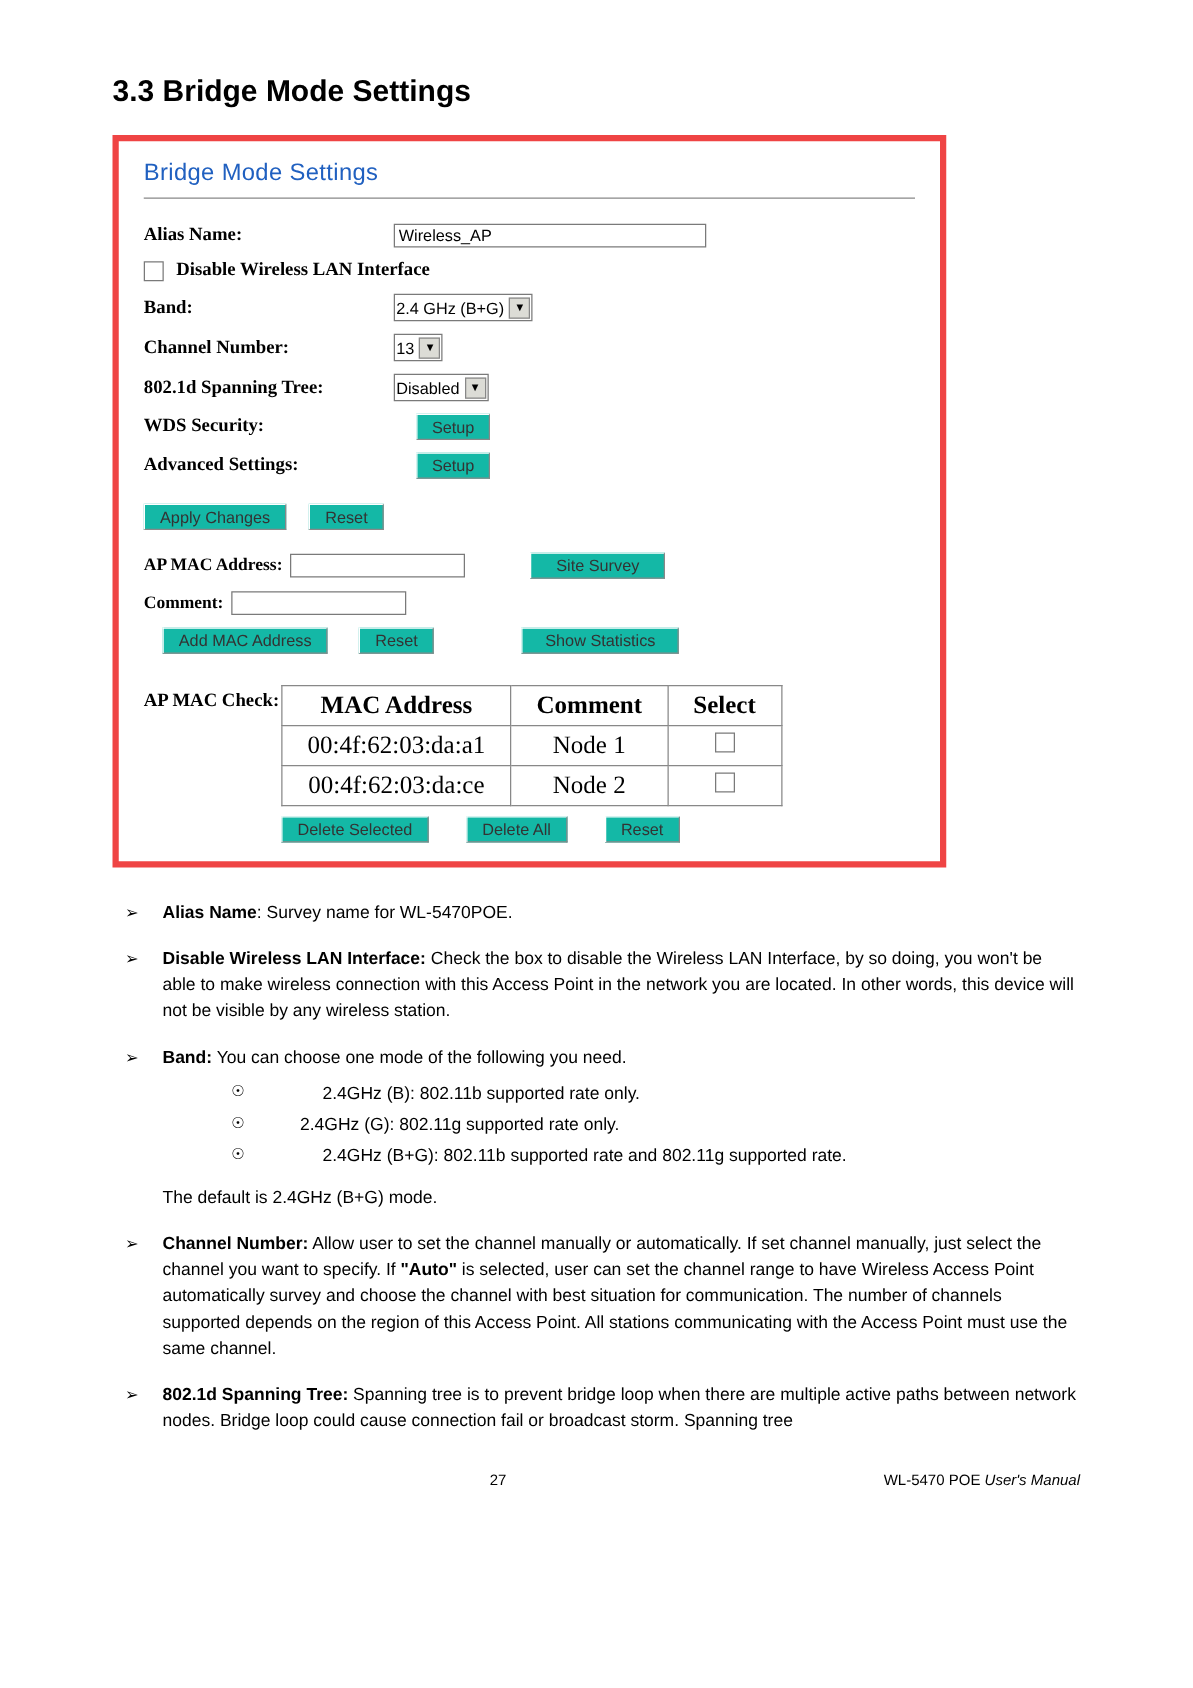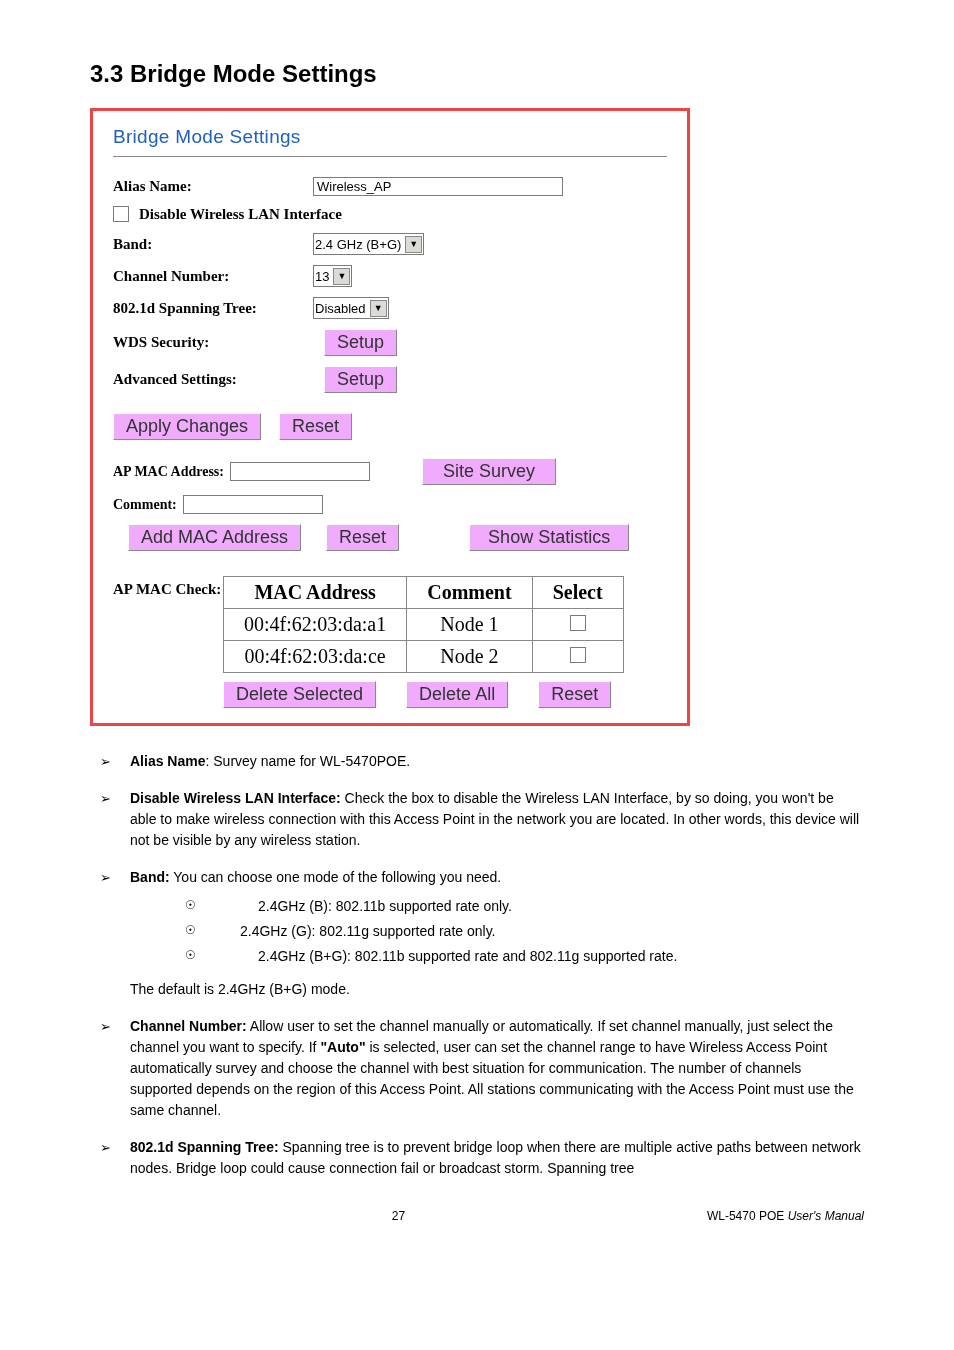--- a/index.html
+++ b/index.html
@@ -10,24 +10,24 @@
       color: #000;
       width: 954px;
       box-sizing: border-box;
     }
     h2.section-title {
       font-size: 24px;
       font-weight: bold;
       margin: 0 0 20px 0;
     }
     .screenshot-box {
-      border: 3px solid #ef4444;
+      border: 5px solid #ef4444;
       padding: 15px 20px;
       box-sizing: border-box;
-      width: 600px;
+      width: 667px;
     }
     .panel-title {
       color: #2060c0;
       font-family: Verdana, Arial, sans-serif;
       font-size: 19px;
       margin: 0 0 8px 0;
       letter-spacing: 0.3px;
     }
     .panel-hr {
       border: none;
@@ -40,21 +40,21 @@
       margin-bottom: 10px;
     }
     .form-label {
       font-weight: bold;
       width: 200px;
       font-family: Liberation Serif, serif;
       font-size: 15px;
     }
     .checkbox-row {
       display: flex;
-      align-items: flex-start;
+      align-items: center;
       margin-bottom: 10px;
       gap: 10px;
       font-weight: bold;
       font-family: "Times New Roman", serif;
       font-size: 15px;
     }
     .checkbox-box {
       width: 14px;
       height: 14px;
       border: 1px solid #7a7a7a;
@@ -83,27 +83,27 @@
       border: 1px solid #888;
       width: 15px;
       height: 15px;
       margin-left: 4px;
       display: inline-flex;
       align-items: center;
       justify-content: center;
       font-size: 9px;
     }
     .btn {
-      background: #f0abfc;
+      background: #14b8a6;
       border: 1px solid #888;
       border-top-color: #fff;
       border-left-color: #fff;
       padding: 2px 12px;
       font-family: Arial, sans-serif;
-      font-size: 18px;
+      font-size: 13px;
       display: inline-block;
       cursor: default;
       color: #333;
     }
     .btn-row {
       margin: 20px 0 18px 0;
       display:flex;
       gap:18px;
     }
     .ap-mac-table {

